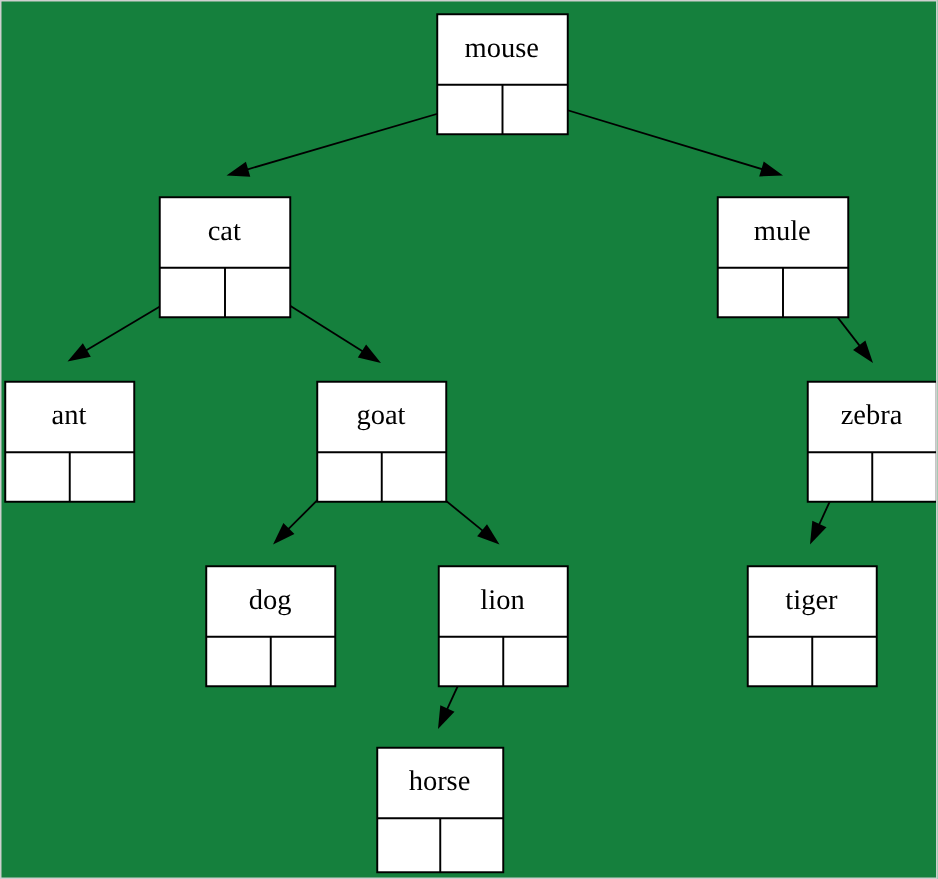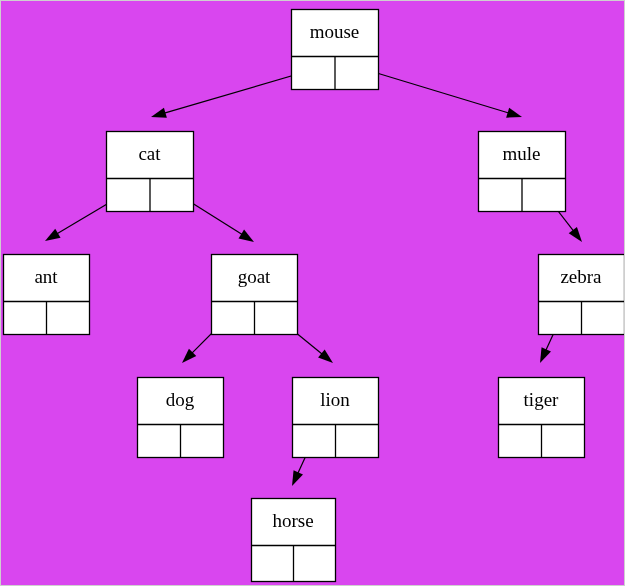--- a/index.html
+++ b/index.html
@@ -7,21 +7,21 @@
     padding: 0;
     background: #ffffff;
   }
   body {
     font-family: "Liberation Serif", "DejaVu Serif", serif;
   }
   #canvas {
     position: relative;
     width: 625px;
     height: 586px;
-    background: #d946ef;
+    background: #15803d;
     border: 1px solid #cfcfcf;
     box-sizing: border-box;
     overflow: hidden;
   }
   #tree-svg {
     position: absolute;
     left: 0;
     top: 0;
     width: 625px;
     height: 586px;

